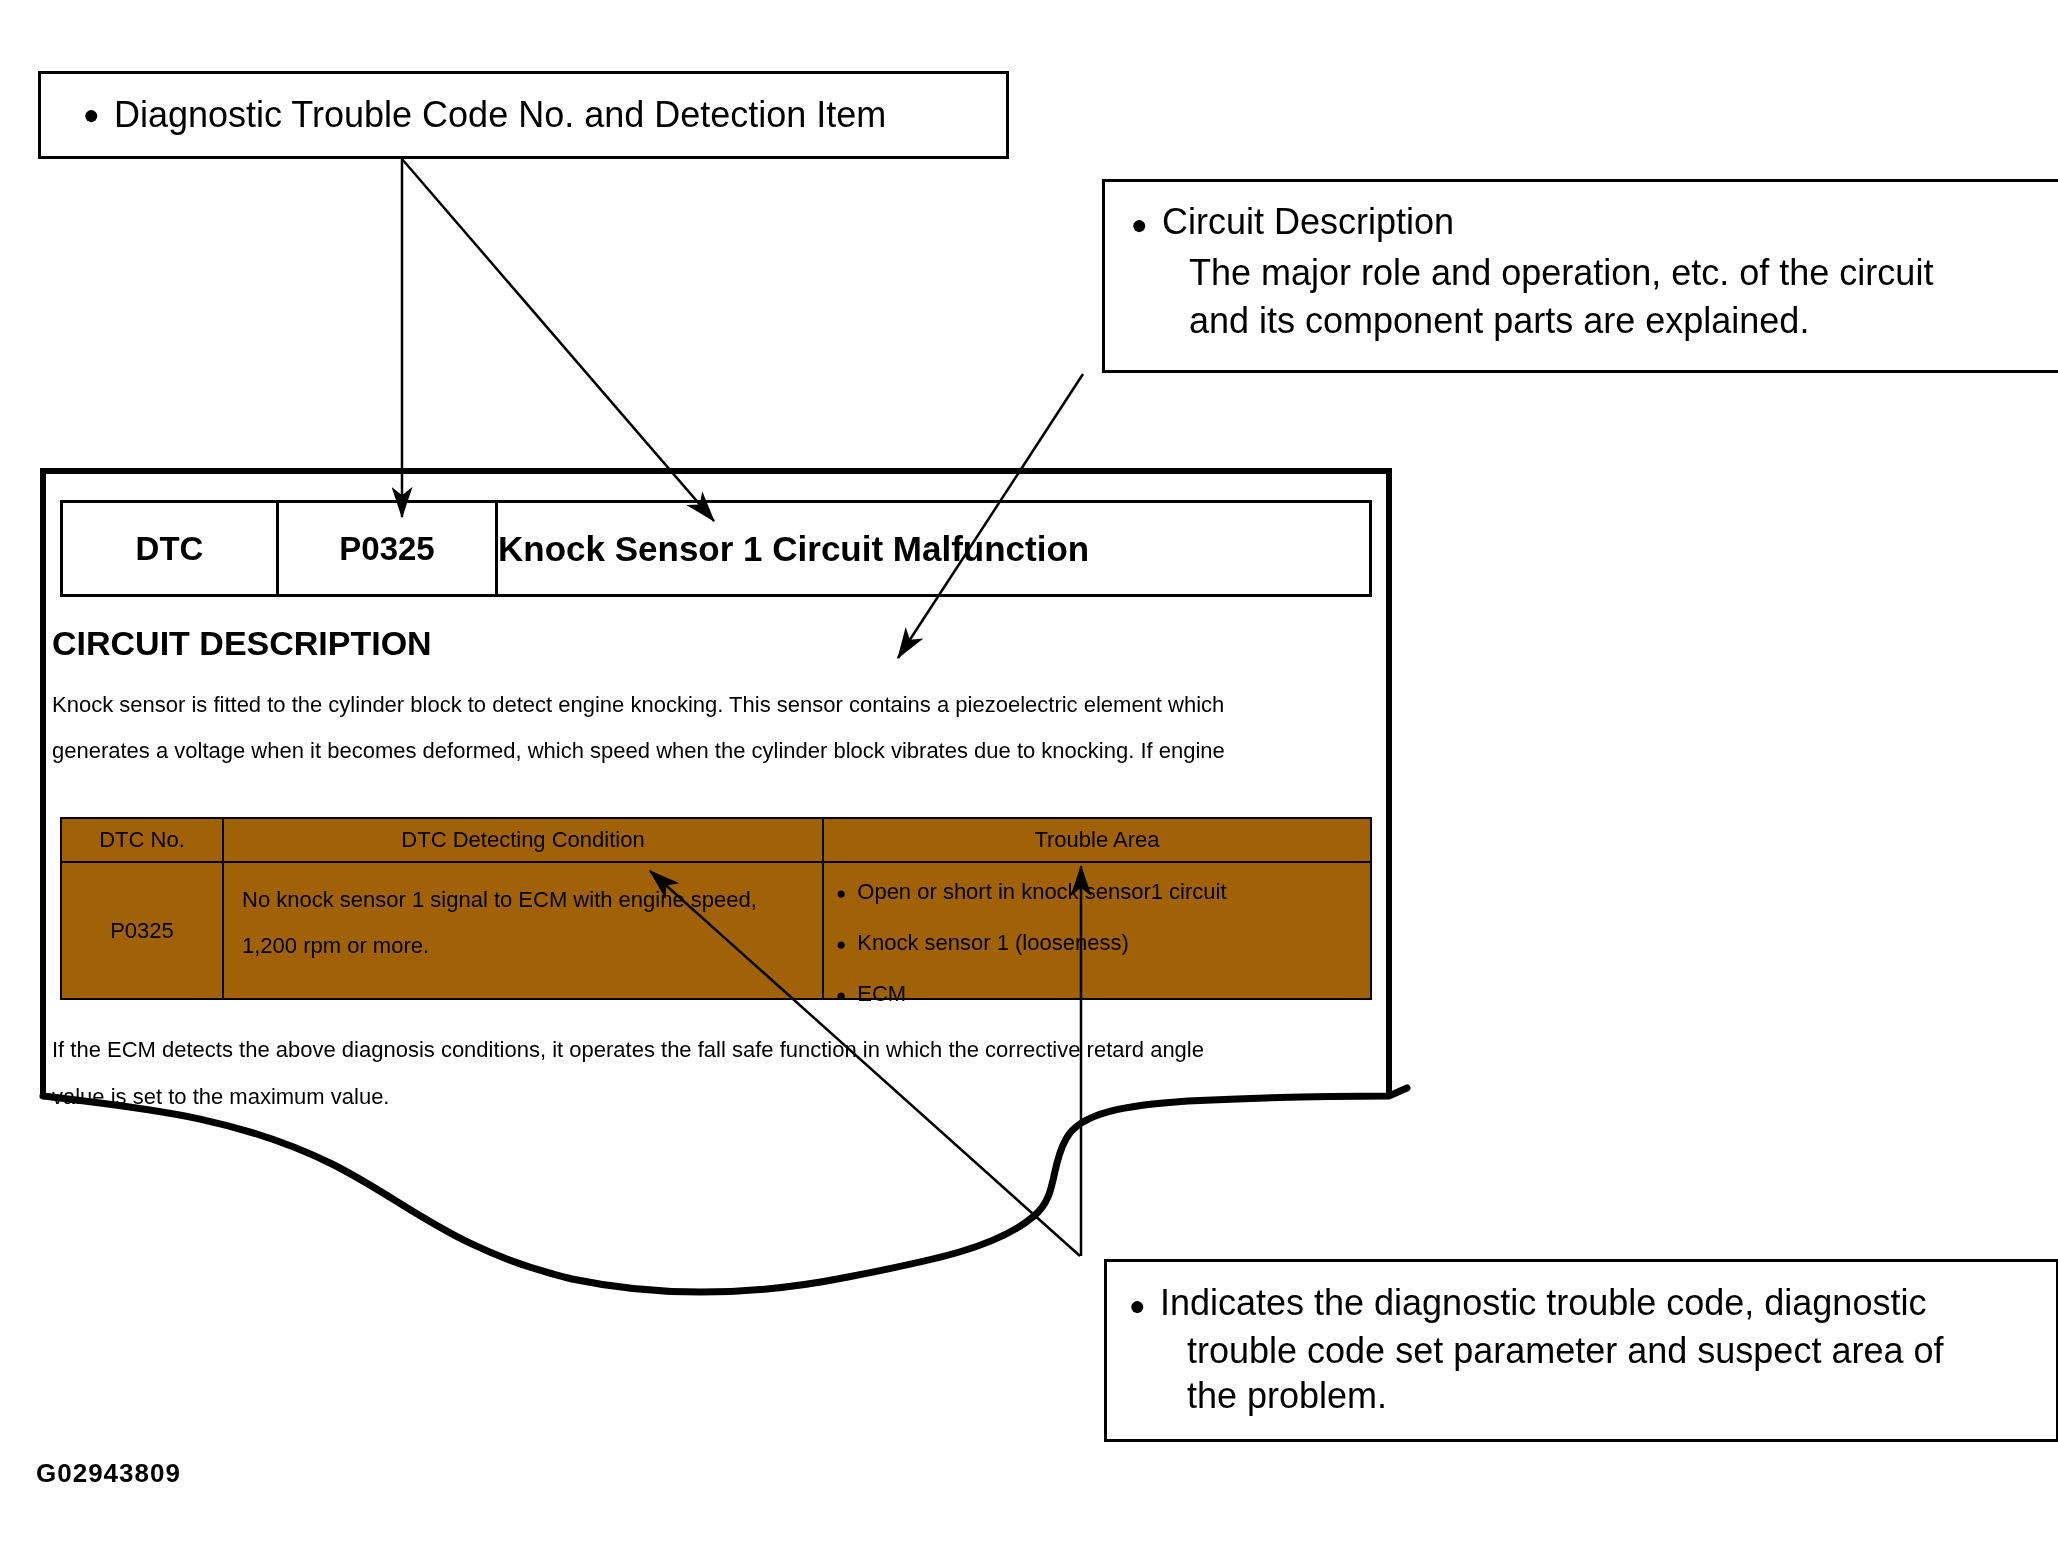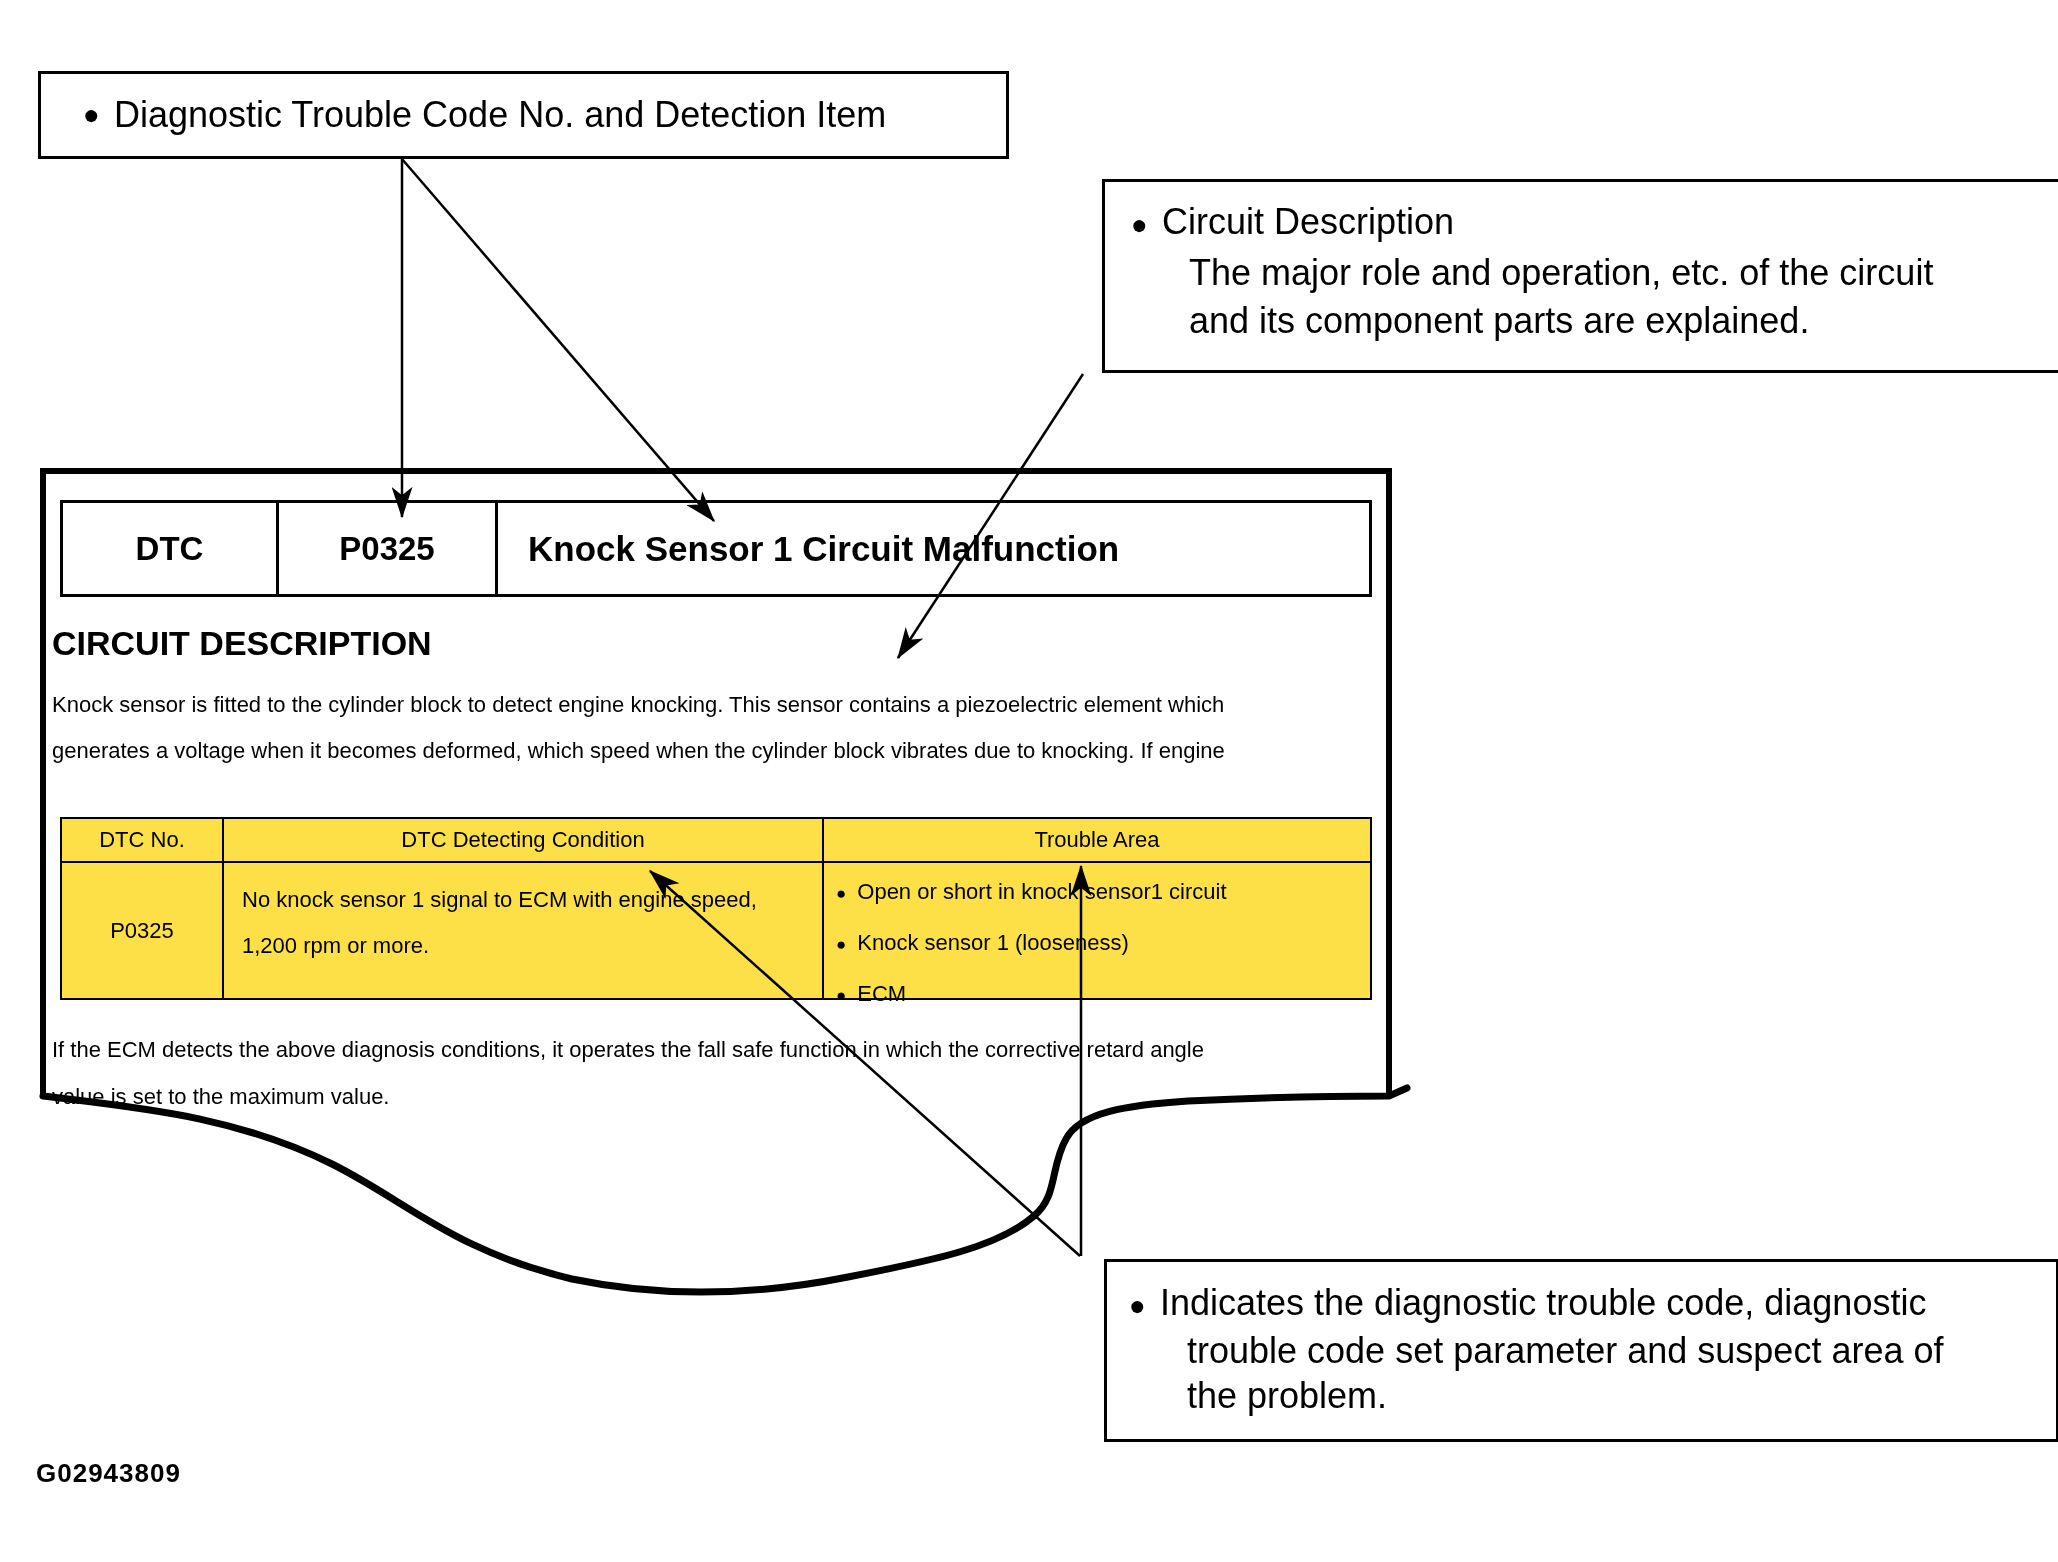--- a/index.html
+++ b/index.html
@@ -14,27 +14,27 @@
   #c-right{left:1078px;top:179px;width:967px;height:194px;padding:16px 0 0 26px;line-height:48px;margin-left:24px;}
   #c-bottom{left:1104px;top:1259px;width:955px;height:183px;padding:18px 0 0 22px;line-height:45px;}
   .blt{font-size:28px;margin-right:14px;}
   .cl-line{white-space:nowrap;}
   .ind{padding-left:58px;}
   
   #hdr-strip{left:60px;top:500px;width:1312px;height:97px;border:3px solid #000;display:flex;z-index:2;}
   .hc{display:flex;align-items:center;justify-content:center;font-weight:bold;box-sizing:border-box;}
   .hc1{width:216px;border-right:3px solid #000;font-size:33px;}
   .hc2{width:219px;border-right:3px solid #000;font-size:33px;}
-  .hc3{flex:1;justify-content:flex-start;padding-left:30px;font-size:35px;}
+  .hc3{flex:1;justify-content:flex-start;font-size:35px;}
   
   #cd-heading{left:52px;top:624px;font-size:34px;font-weight:bold;white-space:nowrap;z-index:2;}
   #cd-body{left:52px;top:682px;width:1300px;font-size:22px;z-index:2;}
   #cd-body .ln{height:46px;line-height:46px;white-space:nowrap;}
   
-  #dtc-table{left:60px;top:817px;width:1312px;border:2px solid #000;font-size:22px;z-index:2;background:#fde047;}
+  #dtc-table{left:60px;top:817px;width:1312px;border:2px solid #000;font-size:22px;z-index:2;background:#a16207;}
   .trow{display:flex;box-sizing:border-box;}
   .th{height:44px;border-bottom:2px solid #000;}
   .tdr{height:135px;}
   .tcell{box-sizing:border-box;}
   .col1{width:162px;border-right:2px solid #000;display:flex;align-items:center;justify-content:center;}
   .col2{width:600px;border-right:2px solid #000;}
   .col3{flex:1;}
   .th .col2,.th .col3{display:flex;align-items:center;justify-content:center;}
   .tdr .col2{padding:14px 0 0 18px;line-height:46px;white-space:nowrap;}
   .tdr .col3{padding:4px 0 0 12px;line-height:49px;white-space:nowrap;}

